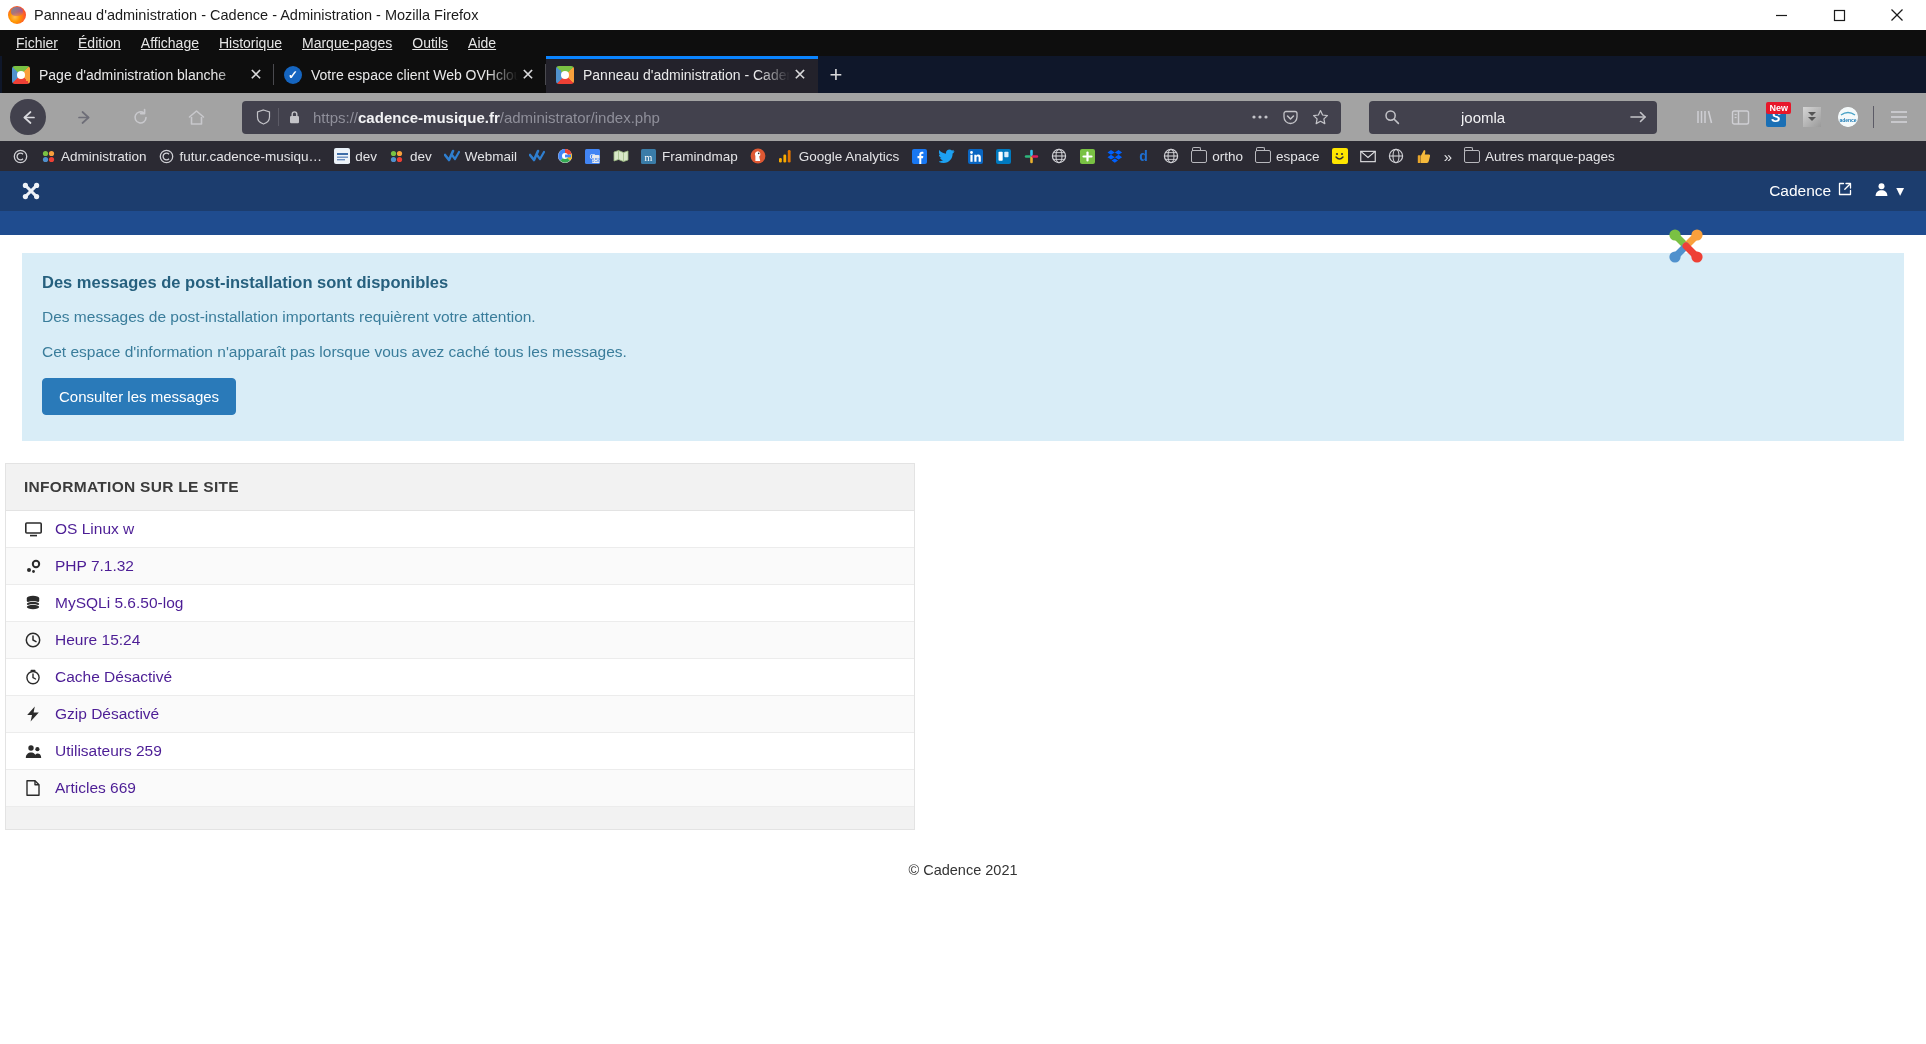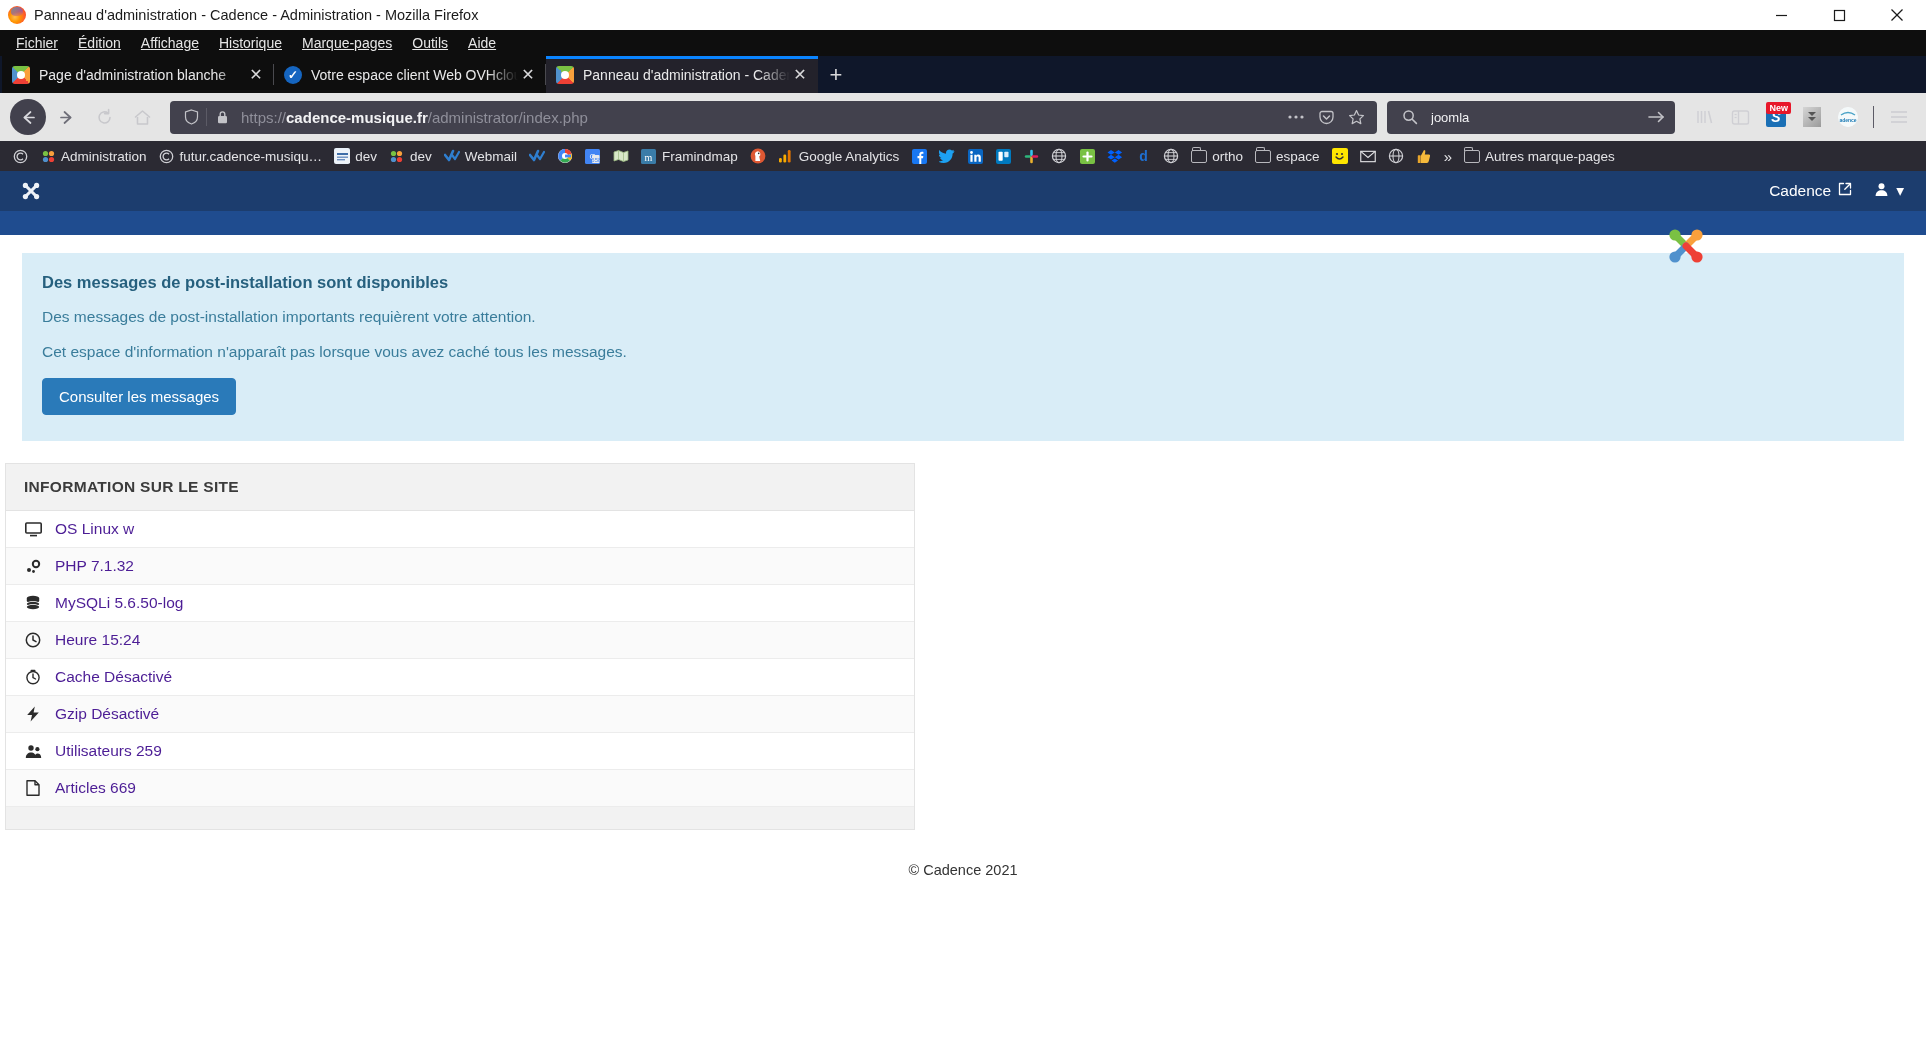--- a/index.html
+++ b/index.html
@@ -131,24 +131,24 @@
   }
   .newtab {
     color: #d8d8da; font-size: 22px; font-weight: 300;
     width: 36px; height: 37px;
     display: flex; align-items: center; justify-content: center;
   }
 
   
   .navbar {
     height: 48px;
-    background: #e5e5e5;
+    background: #a3a3a3;
     display: flex; align-items: center;
     padding: 0 10px;
-    gap: 2px;
+    gap: 20px;
   }
   .nav-btn {
     width: 36px; height: 36px;
     display: flex; align-items: center; justify-content: center;
     color: #c8c8cc; border-radius: 4px;
     flex: 0 0 auto;
   }
   .nav-btn.back { background: #42414d; border-radius: 50%; color: #b9b9c0; }
   .urlbar {
     flex: 1 1 auto;
@@ -178,21 +178,21 @@
   .url-ico { width:26px;height:26px;display:flex;align-items:center;justify-content:center;color:#c3c3c8; }
   .searchbar {
     width: 288px; height: 33px;
     background: #42414d;
     border-radius: 4px;
     display: flex; align-items: center;
     padding: 0 6px 0 10px;
     flex: 0 0 auto;
     gap: 8px;
   }
-  .search-val { flex:1 1 auto; font-size:13px; color:#f2f2f4; white-space:nowrap; overflow:hidden;}
+  .search-val { flex:1 1 auto; font-size:15px; color:#f2f2f4; white-space:nowrap; overflow:hidden;margin-left:48px;}
   .toolbar-right { display: flex; align-items: center; gap: 2px; margin-left: 10px; flex:0 0 auto;}
   .tb-ico {
     width: 34px; height: 34px;
     display: flex; align-items: center; justify-content: center;
     color: #cfcfd4; position: relative;
   }
   .ext-s {
     width: 20px; height: 20px; background: #1a6fb5; color: #fff;
     font-weight: bold; font-size: 14px; border-radius: 2px;
     display:flex;align-items:center;justify-content:center; font-style: italic;

